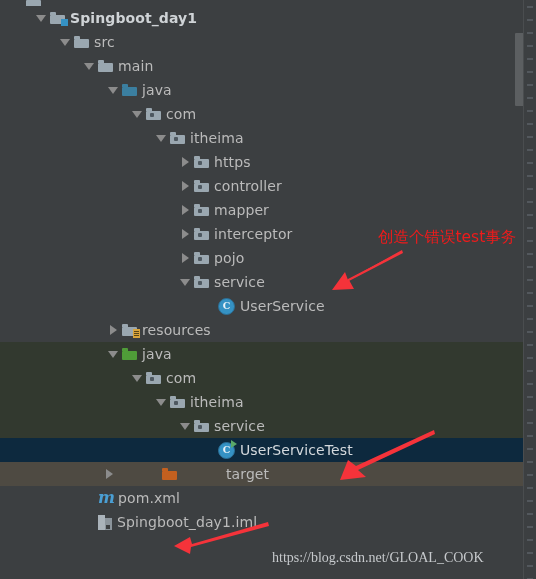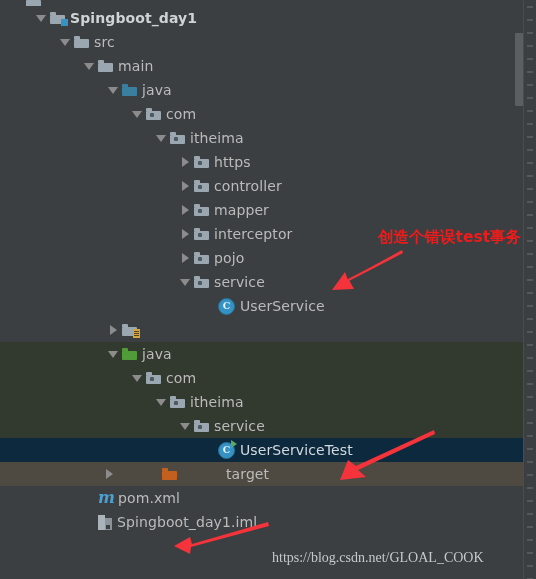--- a/index.html
+++ b/index.html
@@ -284,20 +284,21 @@
           <div class="folder f-gray">
             <div class="tab"></div>
             <div class="bdy"></div>
             <div class="badge-list">
               <i style="top:2px"></i>
               <i style="top:4px"></i>
               <i style="top:6px"></i>
             </div>
           </div>
         </span>
+        <span class="lbl">resources</span>
       </div>
       <div class="row green">
         <span class="gap" style="width: 104px;"></span>
         <span class="tw">
           <span class="tri-d"></span>
         </span>
         <span class="ico">
           <div class="folder f-green">
             <div class="tab"></div>
             <div class="bdy"></div>
@@ -389,21 +390,21 @@
           <span class="iml">
             <span class="p1"></span>
             <span class="p2"></span>
             <span class="p3"></span>
           </span>
         </span>
         <span class="lbl">Spingboot_day1.iml</span>
       </div>
     </div>
 
-  <div class="anno" id="anno0" style="left:378px;top:226px;width:152px;font-weight:bold;">创造个错误test事务</div>
+  <div class="anno" id="anno0" style="left:378px;top:226px;width:152px;">创造个错误test事务</div>
 
   <svg class="arrow" style="left:318px;top:248px;" width="85" height="45">
     <polygon points="84,2 30,32 27,24 14,42 35,41 31,33 85,5" fill="#f5333a"></polygon>
     <path d="M84 3 L30 31 L22 40 L36 41 L31 32 Z" fill="#f5333a"></path>
   </svg>
 
   <svg class="arrow" style="left:326px;top:428px;" width="110" height="58">
     <path d="M108 2 L30 38 L22 32 L14 52 L40 49 L32 42 L109 6 Z" fill="#f5333a"></path>
   </svg>
 

